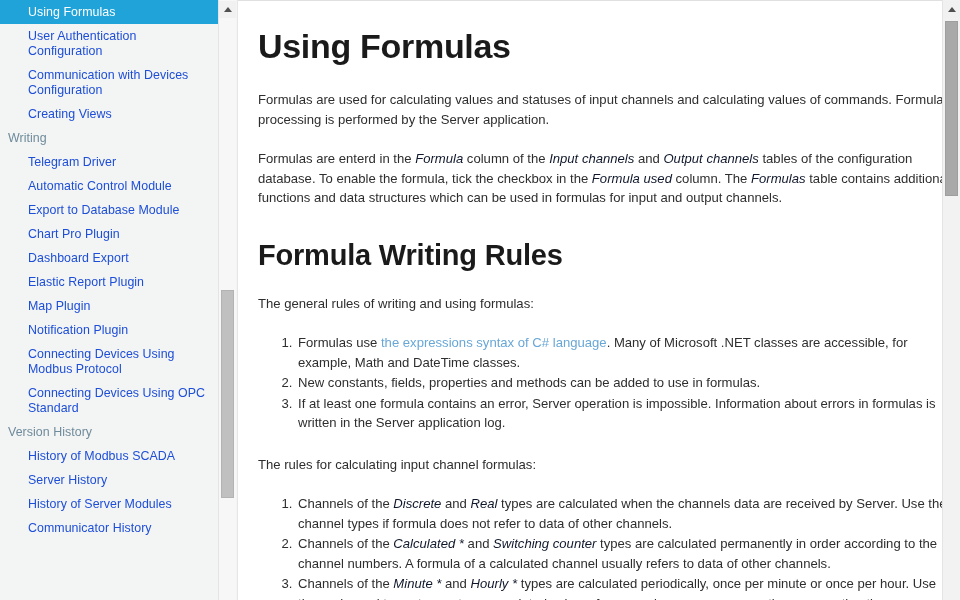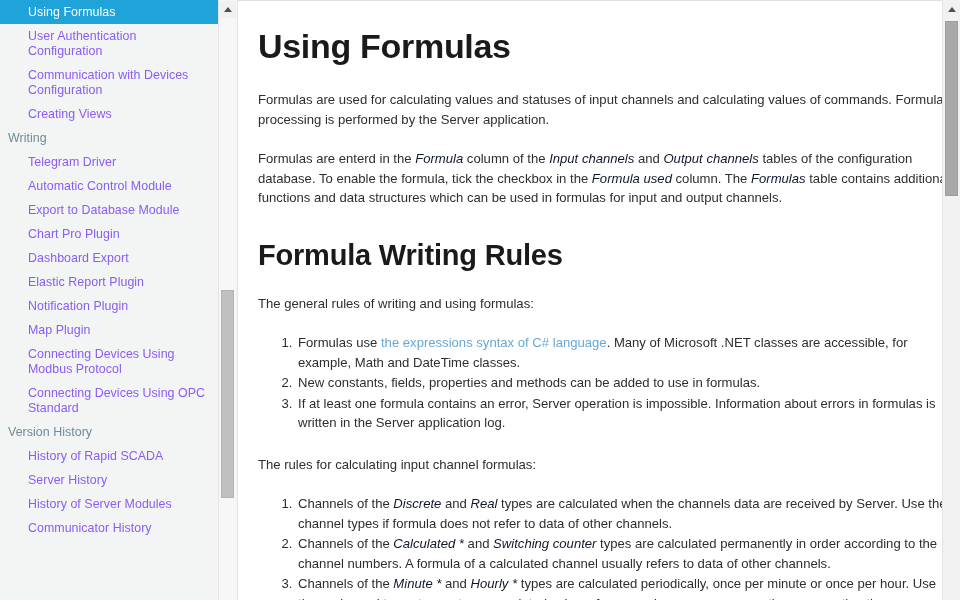--- a/index.html
+++ b/index.html
@@ -52,21 +52,21 @@
     box-sizing: border-box;
   }
 
   .nav-item.level-1 {
     padding-left: 8px;
     color: #6f8b9b;
   }
 
   .nav-item.level-2 {
     padding-left: 28px;
-    color: #8b5cf6;
+    color: #1d4ed8;
   }
 
   .nav-item.selected {
     background: #1fa3d8;
     color: #ffffff;
     width: 218px;
   }
 
   
   .sb-scroll {
@@ -210,26 +210,26 @@
         <li class="nav-item level-2">User Authentication Configuration</li>
         <li class="nav-item level-2">Communication with Devices Configuration</li>
         <li class="nav-item level-2">Creating Views</li>
         <li class="nav-item level-1">Writing</li>
         <li class="nav-item level-2">Telegram Driver</li>
         <li class="nav-item level-2">Automatic Control Module</li>
         <li class="nav-item level-2">Export to Database Module</li>
         <li class="nav-item level-2">Chart Pro Plugin</li>
         <li class="nav-item level-2">Dashboard Export</li>
         <li class="nav-item level-2">Elastic Report Plugin</li>
+        <li class="nav-item level-2">Map Plugin</li>
         <li class="nav-item level-2">Notification Plugin</li>
-        <li class="nav-item level-2">Map Plugin</li>
         <li class="nav-item level-2">Connecting Devices Using Modbus Protocol</li>
         <li class="nav-item level-2">Connecting Devices Using OPC Standard</li>
         <li class="nav-item level-1">Version History</li>
-        <li class="nav-item level-2">History of Rapid SCADA</li>
+        <li class="nav-item level-2">History of Modbus SCADA</li>
         <li class="nav-item level-2">Server History</li>
         <li class="nav-item level-2">History of Server Modules</li>
         <li class="nav-item level-2">Communicator History</li>
       </ul>
 
     <div class="sb-scroll">
       <div class="sb-arrow up">
         <div class="sb-arrow-glyph"></div>
       </div>
       <div class="sb-thumb sidebar-thumb"></div>

